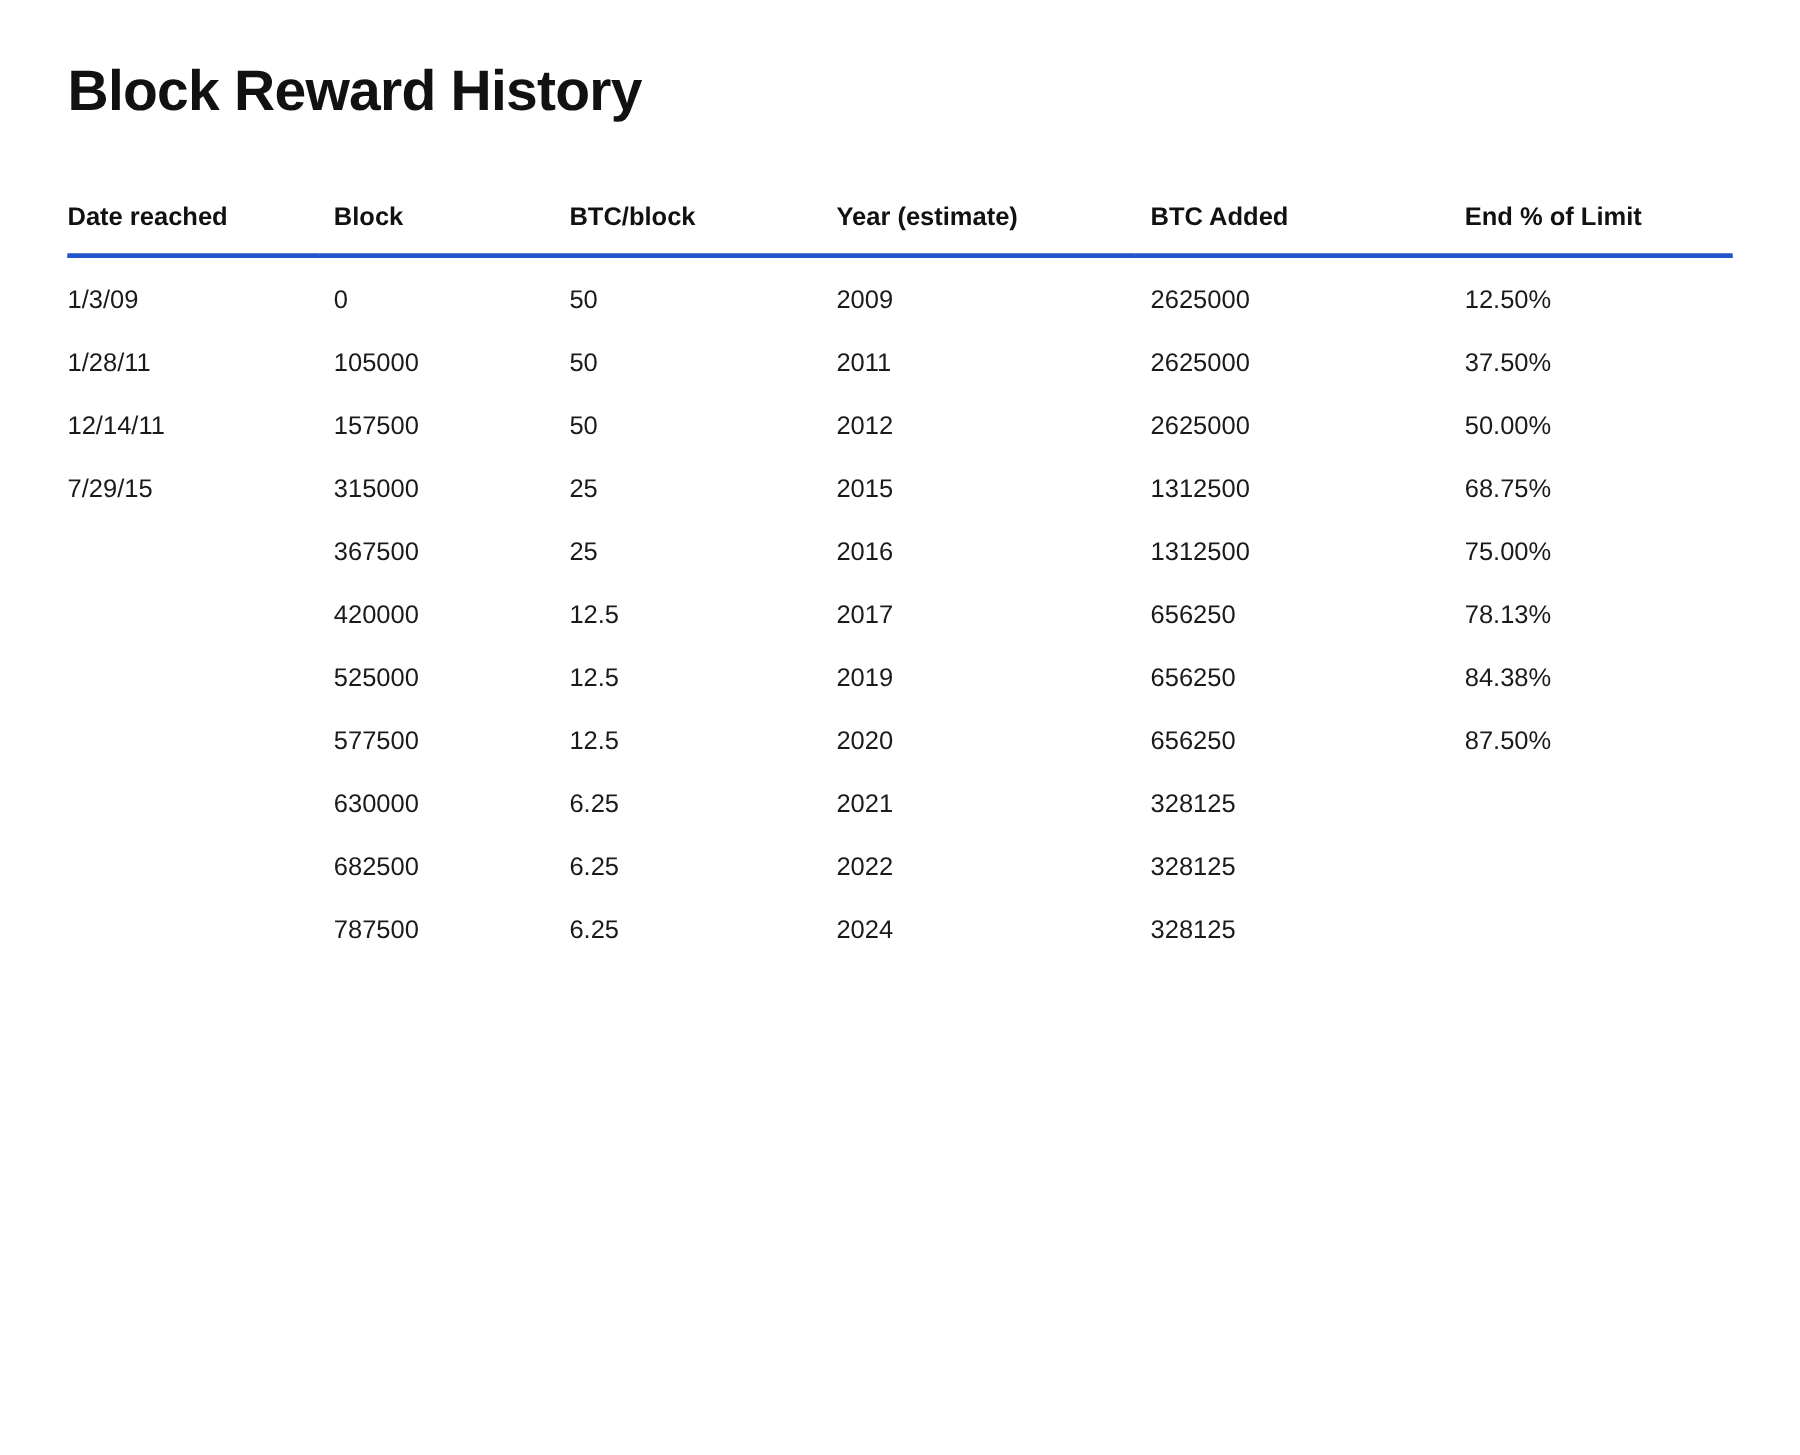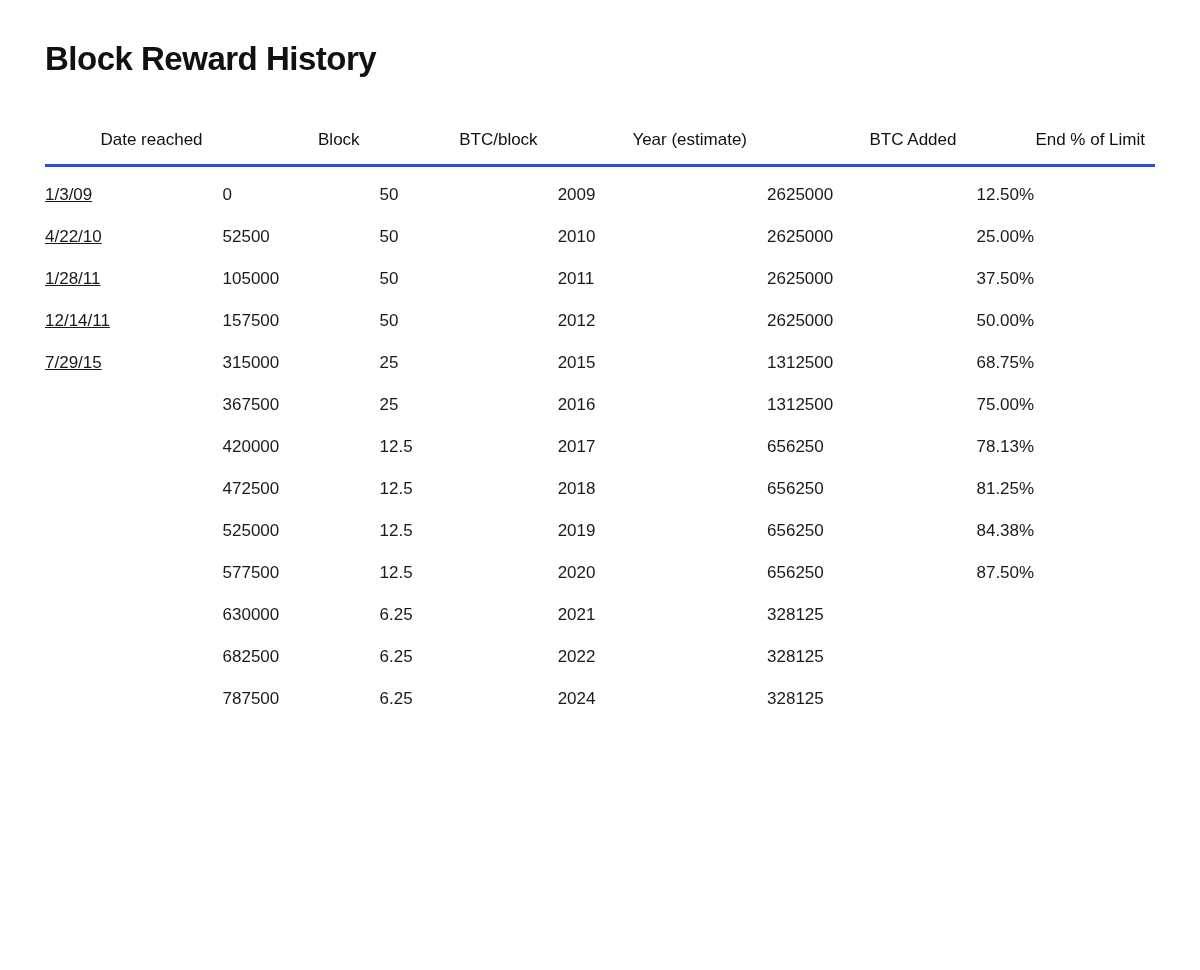--- a/index.html
+++ b/index.html
@@ -11,21 +11,21 @@
     body {
       background: #ffffff;
       font-family: -apple-system, BlinkMacSystemFont, 'Segoe UI', Arial, sans-serif;
       color: #1a1a1a;
       width: 1200px;
       min-height: 970px;
       padding: 40px 45px;
     }
 
     .page-title {
-      font-size: 33px;
+      font-size: 38px;
       font-weight: 800;
       color: #111111;
       margin-bottom: 40px;
       letter-spacing: -0.5px;
     }
 
     .table-container {
       width: 100%;
     }
 
@@ -33,42 +33,41 @@
       width: 100%;
       border-collapse: collapse;
     }
 
     thead tr {
       border-bottom: 3px solid #2255cc;
     }
 
     th {
       font-size: 17px;
-      font-weight: 400;
+      font-weight: 700;
       color: #111111;
-      text-align: right;
+      text-align: left;
       padding: 12px 10px 14px 10px;
     }
 
     th:first-child {
       padding-left: 0;
     }
 
     td {
       font-size: 17px;
       font-weight: 400;
       color: #1a1a1a;
       text-align: left;
       padding: 11px 10px;
       vertical-align: top;
     }
 
     td:first-child {
       padding-left: 0;
-      text-decoration: underline;
     }
 
     tbody tr:first-child td {
       padding-top: 18px;
     }
 
     .col-date { width: 160px; }
     .col-block { width: 150px; }
     .col-btcblock { width: 170px; }
     .col-year { width: 200px; }
@@ -95,28 +94,20 @@
     <tbody id="table-body">
     <tr>
           <td>1/3/09</td>
           <td>0</td>
           <td>50</td>
           <td>2009</td>
           <td>2625000</td>
           <td>12.50%</td>
         </tr>
         <tr>
-          <td>4/22/10</td>
-          <td>52500</td>
-          <td>50</td>
-          <td>2010</td>
-          <td>2625000</td>
-          <td>25.00%</td>
-        </tr>
-        <tr>
           <td>1/28/11</td>
           <td>105000</td>
           <td>50</td>
           <td>2011</td>
           <td>2625000</td>
           <td>37.50%</td>
         </tr>
         <tr>
           <td>12/14/11</td>
           <td>157500</td>
@@ -141,28 +132,20 @@
           <td>1312500</td>
           <td>75.00%</td>
         </tr>
         <tr>
           <td></td>
           <td>420000</td>
           <td>12.5</td>
           <td>2017</td>
           <td>656250</td>
           <td>78.13%</td>
-        </tr>
-        <tr>
-          <td></td>
-          <td>472500</td>
-          <td>12.5</td>
-          <td>2018</td>
-          <td>656250</td>
-          <td>81.25%</td>
         </tr>
         <tr>
           <td></td>
           <td>525000</td>
           <td>12.5</td>
           <td>2019</td>
           <td>656250</td>
           <td>84.38%</td>
         </tr>
         <tr>

